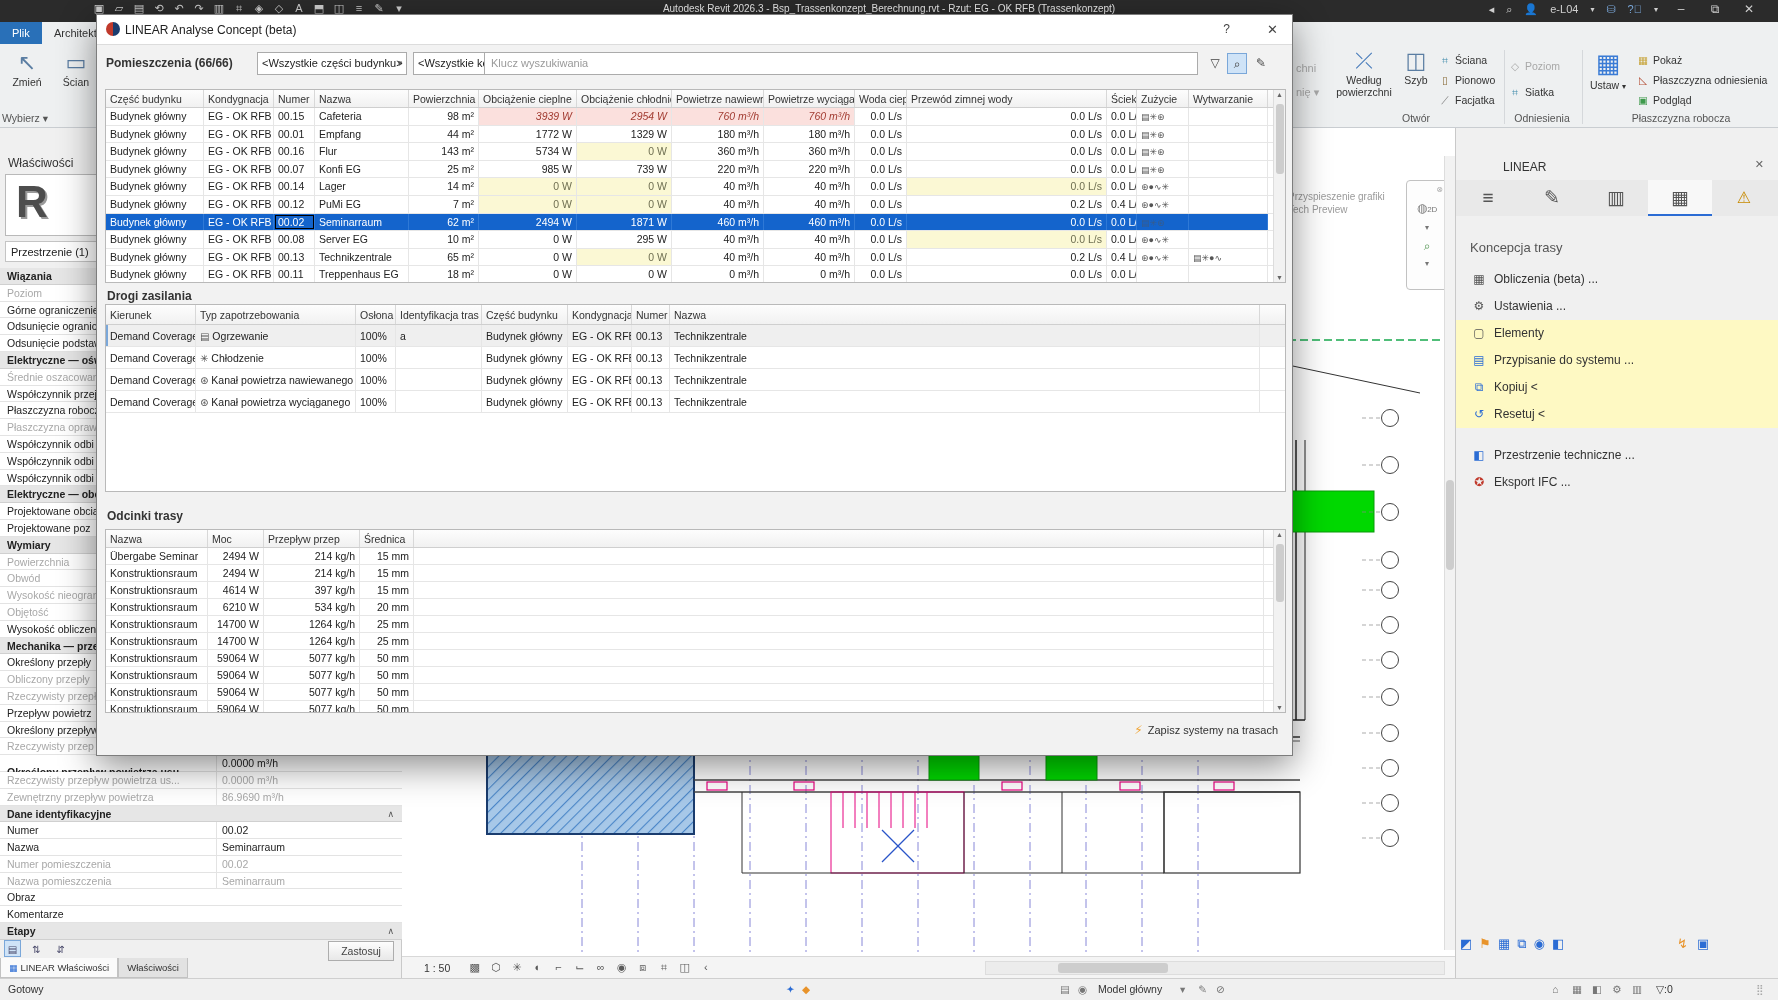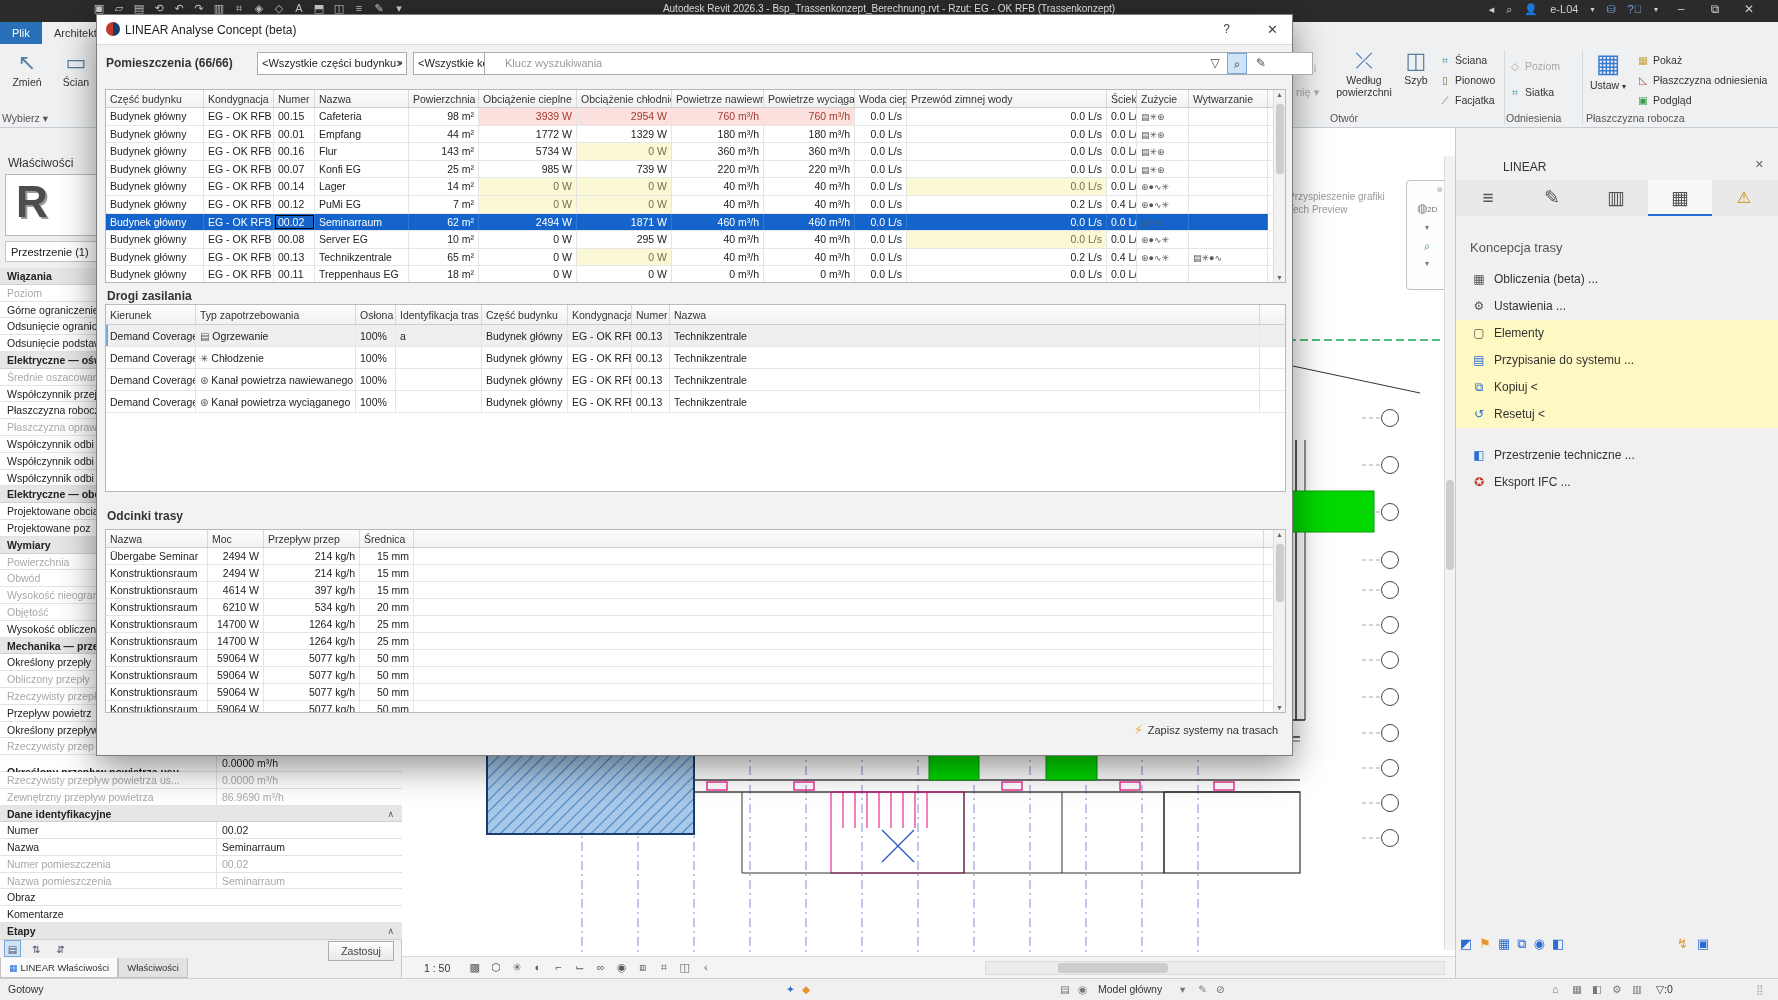--- a/index.html
+++ b/index.html
@@ -16,21 +16,21 @@
   #tb-right .winbtn{width:22px;text-align:center;font-size:12px;}
   
   #ribbon{position:absolute;left:0;top:22px;width:1778px;height:106px;background:#eef0f1;border-bottom:1px solid #c9cdd1;}
   .rtab{position:absolute;top:0;height:22px;line-height:22px;padding:0 12px;font-size:11px;}
   .rtab.plik{background:#2970b8;color:#fff;left:0;}
   .rtab.arch{left:42px;color:#333;}
   .bigbtn{position:absolute;text-align:center;font-size:10.5px;color:#333;}
   .bigbtn .bicon{font-size:22px;display:block;color:#5a7da2;}
   .smallbtn{position:absolute;font-size:10.5px;color:#333;white-space:nowrap;}
   .smallbtn .sicon{display:inline-block;width:14px;text-align:center;margin-right:3px;}
-  .grouplabel{position:absolute;top:90px;font-size:10.5px;color:#555;text-align:left;}
+  .grouplabel{position:absolute;top:90px;font-size:10.5px;color:#555;text-align:center;}
   .rdivider{position:absolute;top:28px;height:74px;width:1px;background:#d5d8db;}
   .disabled{color:#a8a8a8 !important;}
   
   #props{position:absolute;left:0;top:128px;width:402px;height:850px;background:#f0f0f0;border-right:1px solid #c9c9c9;}
   #props-title{position:absolute;left:8px;top:28px;font-size:12px;color:#333;}
   #type-box{position:absolute;left:5px;top:46px;width:390px;height:62px;background:#fff;border:1px solid #b9b9b9;}
   #type-box .rglyph{position:absolute;left:10px;top:2px;font-size:44px;font-weight:bold;color:#4d4d4d;text-shadow:2px 2px 0 #9a9a9a;}
   #inst-row{position:absolute;left:5px;top:113px;width:390px;height:21px;background:#fff;border:1px solid #c4c4c4;line-height:20px;padding-left:5px;font-size:11px;}
   #prop-grid{position:absolute;left:0px;top:140px;width:402px;}
   .prow{position:relative;height:16.8px;line-height:16.8px;border-bottom:1px solid #e3e3e3;background:#fff;font-size:10.5px;}
@@ -84,31 +84,31 @@
   #dialog{position:absolute;left:96px;top:14px;width:1197px;height:742px;background:#f2f2f2;border:1px solid #7d7d7d;box-shadow:0 10px 34px rgba(0,0,0,.45);z-index:50;}
   #dlg-title{position:absolute;left:0;top:0;width:100%;height:30px;background:#fff;border-bottom:1px solid #dcdcdc;}
   #dlg-title .dtext{position:absolute;left:28px;top:8px;font-size:12px;color:#222;}
   #dlg-logo{position:absolute;left:9px;top:7px;width:14px;height:14px;border-radius:50%;background:conic-gradient(#1a3c6e 0 50%,#c0392b 50% 100%);}
   #dlg-help{position:absolute;right:62px;top:7px;color:#444;font-size:12px;}
   #dlg-close{position:absolute;right:14px;top:7px;color:#444;font-size:13px;}
   #filter-row{position:absolute;left:0;top:34px;width:100%;height:30px;}
   #rooms-label{position:absolute;left:9px;top:7px;font-size:12px;font-weight:bold;color:#333;text-align:center;}
   .combo{position:absolute;top:3px;height:23px;background:#fff;border:1px solid #ababab;font-size:11px;line-height:21px;padding:0 4px;color:#222;white-space:nowrap;}
   .combo .carr{position:absolute;right:4px;color:#555;font-size:9px;}
-  #search-box{position:absolute;left:387px;top:3px;width:829px;height:23px;background:#fff;border:1px solid #ababab;line-height:21px;padding:0 20px;color:#9a9a9a;font-size:11px;}
+  #search-box{position:absolute;left:387px;top:3px;width:714px;height:23px;background:#fff;border:1px solid #ababab;line-height:21px;padding:0 6px;color:#9a9a9a;font-size:11px;}
   .fbtn{position:absolute;top:4px;width:20px;height:21px;text-align:center;line-height:21px;font-size:12px;color:#444;}
   .fbtn.pressed{background:#cfe3f7;border:1px solid #7aa7d9;}
   
   .tblbox{position:absolute;background:#fff;border:1px solid #b9b9b9;overflow:hidden;}
   .trow{display:flex;border-bottom:1px solid #e6e6e6;background:#fff;}
   .trow.header{background:linear-gradient(#fdfdfd,#f1f1f1);border-bottom:1px solid #cfcfcf;color:#333;}
   .tc{flex:0 0 auto;padding:0 4px;white-space:nowrap;overflow:hidden;border-right:1px solid #e6e6e6;font-size:10.5px;line-height:inherit;}
   .trow.header .tc{border-right:1px solid #d8d8d8;}
   .tc.r{text-align:right;}
-  .tc.hp{background:#fbe0dd;color:#a23c32;}
+  .tc.hp{background:#fbe0dd;color:#a23c32;font-style:italic;}
   .tc.hy{background:#fbf8d4;color:#6f6f52;}
   .trow.sel .tc{background:#1464cc;color:#fff;border-right:1px solid #2f79d6;}
   .trow.sel .tc.focus{outline:1px solid #000;outline-offset:-2px;}
   .vsb{position:absolute;top:0;right:0;width:12px;height:100%;background:#f2f2f2;border-left:1px solid #ddd;}
   .vsb .arr{position:absolute;left:0;width:11px;text-align:center;font-size:7px;color:#666;}
   .vsb .thumb{position:absolute;left:1.5px;width:8px;background:#cdcdcd;border-radius:3px;}
   .secline{position:absolute;font-size:12px;font-weight:bold;color:#333;}
   .iconset{letter-spacing:0px;color:#555;font-size:9px;}
   #save-btn{position:absolute;right:14px;top:708px;font-size:11px;color:#333;}
   #save-btn .bolt{color:#f0a12c;margin-right:5px;font-size:12px;}

